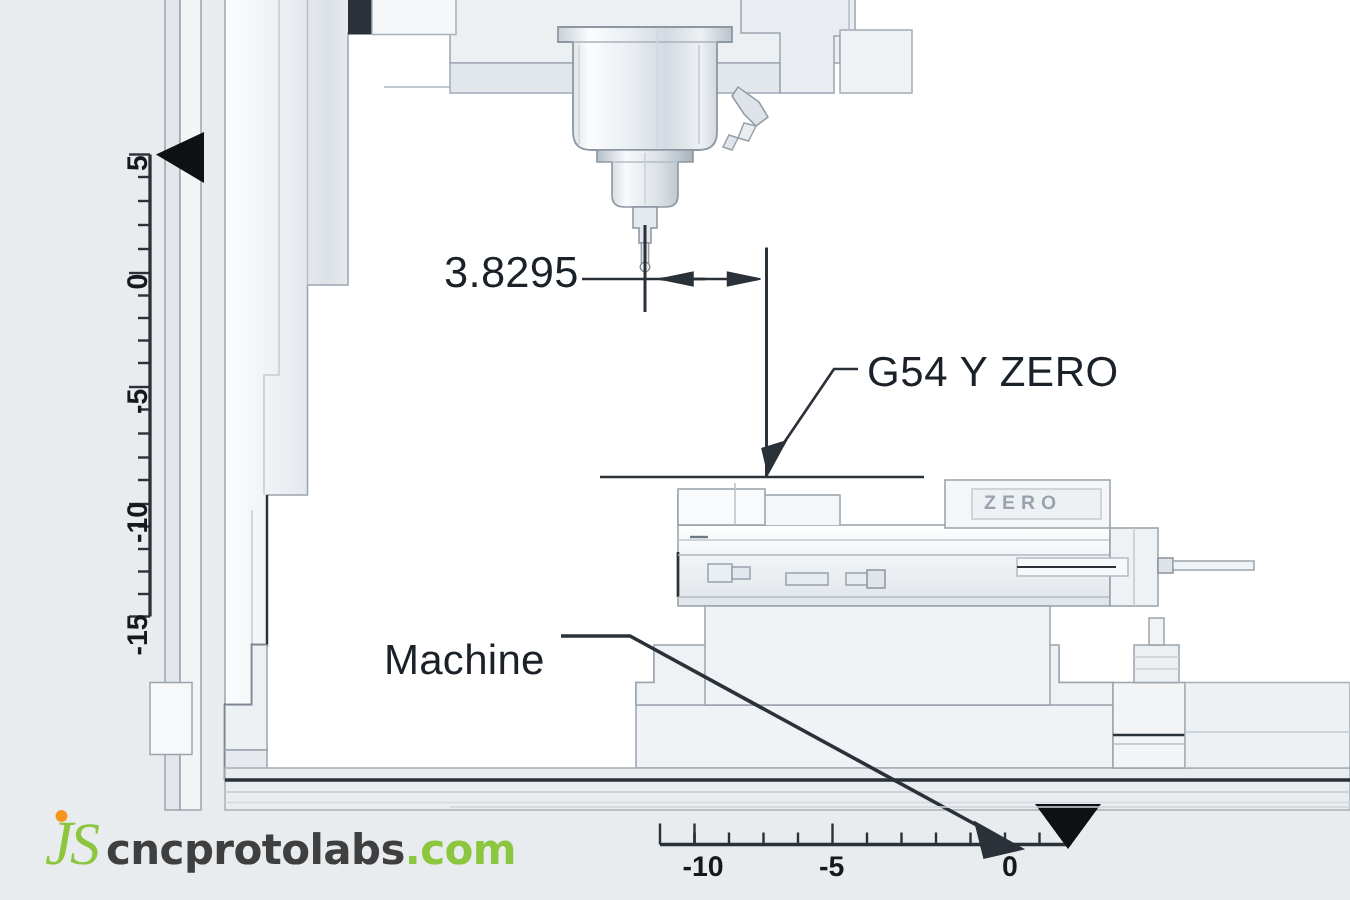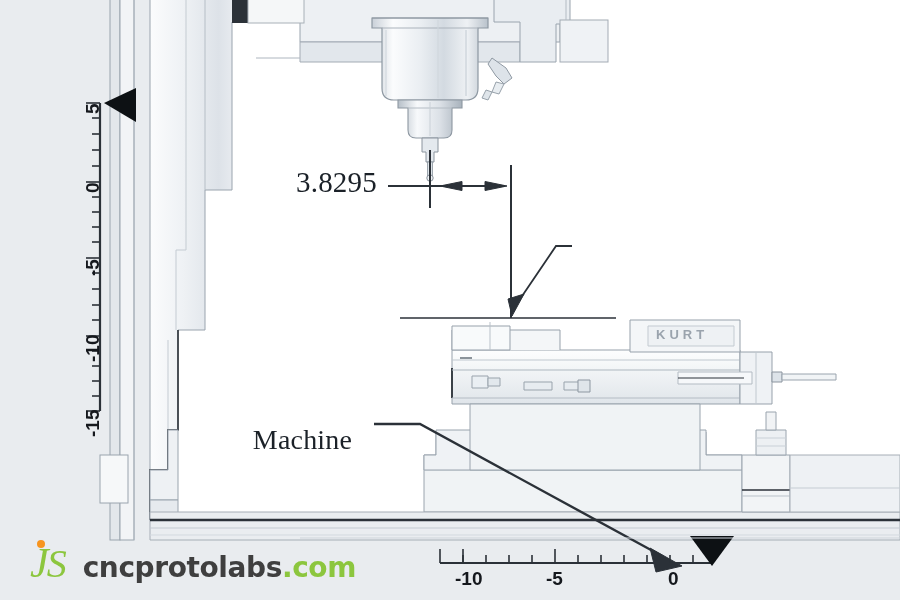--- a/index.html
+++ b/index.html
@@ -18,21 +18,21 @@
   #stage svg.layer {
     position: absolute;
     left: 0;
     top: 0;
     width: 900px;
     height: 600px;
   }
   .anno {
     position: absolute;
     color: #1b2128;
-    font-family: Liberation Serif, serif;
+    font-family: Liberation Sans, sans-serif;
     white-space: pre;
     line-height: 1.12;
     text-align: right;
   }
   #dim-text {
     left: 296px;
     top: 166px;
     font-size: 29px;
     letter-spacing: 0.2px;
   }
@@ -92,21 +92,21 @@
     font-style: italic;
     color: #8cc63e;
     line-height: 1;
     margin-left: -2px;
   }
   #watermark .wm-site {
     font-family: "DejaVu Sans", sans-serif;
     font-size: 28px;
     font-weight: bold;
     color: #3f3f3f;
-    margin-left: 16px;
+    margin-left: 4px;
     letter-spacing: -0.4px;
   }
   #watermark .wm-com { color: #8cc63e; }
   .kurt-label {
     position: absolute;
     left: 656px;
     top: 327px;
     font-size: 13px;
     font-weight: bold;
     letter-spacing: 4px;
@@ -351,26 +351,27 @@
       <path d="M712,563 L712,549"></path>
     </g>
 
     <polygon points="712,566 690,536 734,536" fill="#0d1114"></polygon>
 
     <path d="M300,538 L900,538" stroke="#cfd5db" stroke-width="1" fill="none"></path>
   </svg>
 
   <div class="anno" id="dim-text">3.8295</div>
 
+  <div class="anno" id="g54-text">G54 Y ZERO</div>
 
   <div class="anno" id="machine-text">
     <span>Machine</span>
   </div>
 
-  <div class="kurt-label">KURT</div>
+  <div class="kurt-label">ZERO</div>
 
   <div class="ruler-num vruler-num" style="left:82px; top:114px;">5</div>
   <div class="ruler-num vruler-num" style="left:82px; top:193px;">0</div>
   <div class="ruler-num vruler-num" style="left:82px; top:276px;">-5</div>
   <div class="ruler-num vruler-num" style="left:82px; top:362px;">-10</div>
   <div class="ruler-num vruler-num" style="left:82px; top:437px;">-15</div>
 
   <div class="ruler-num" style="left:455px; top:568px;">-10</div>
   <div class="ruler-num" style="left:546px; top:568px;">-5</div>
   <div class="ruler-num" style="left:668px; top:568px;">0</div>

